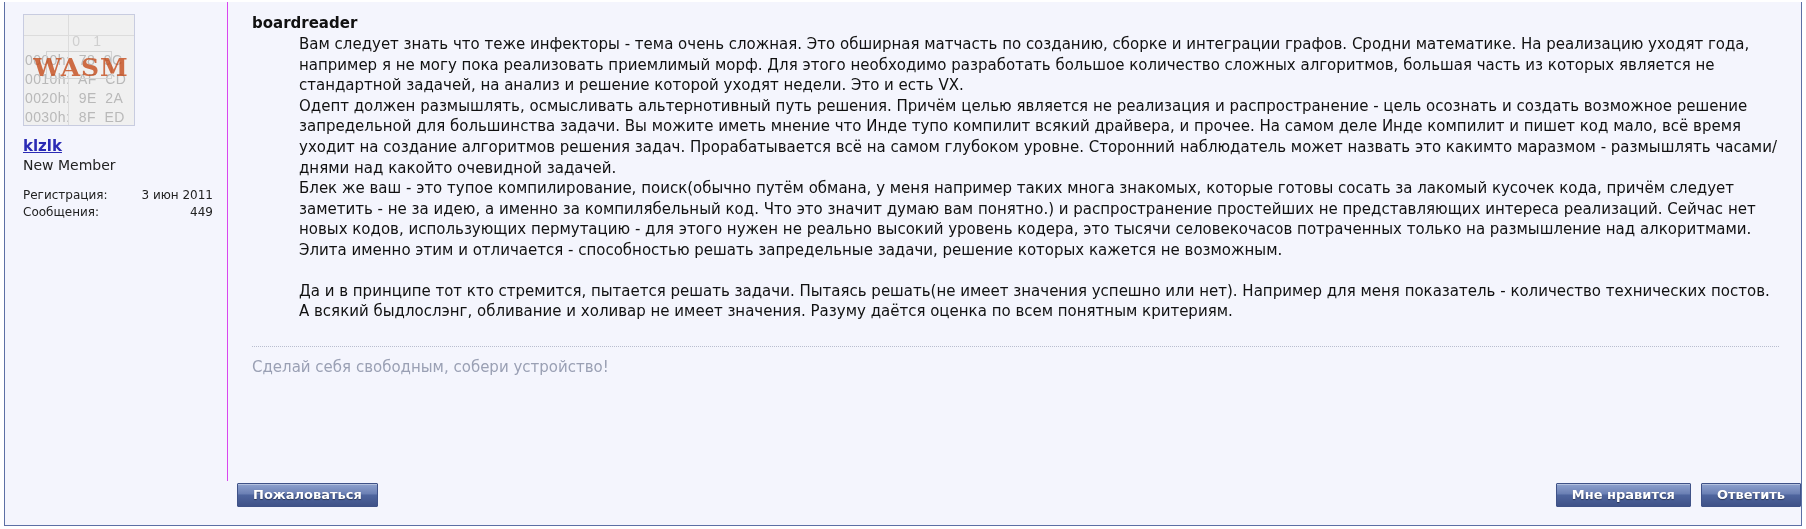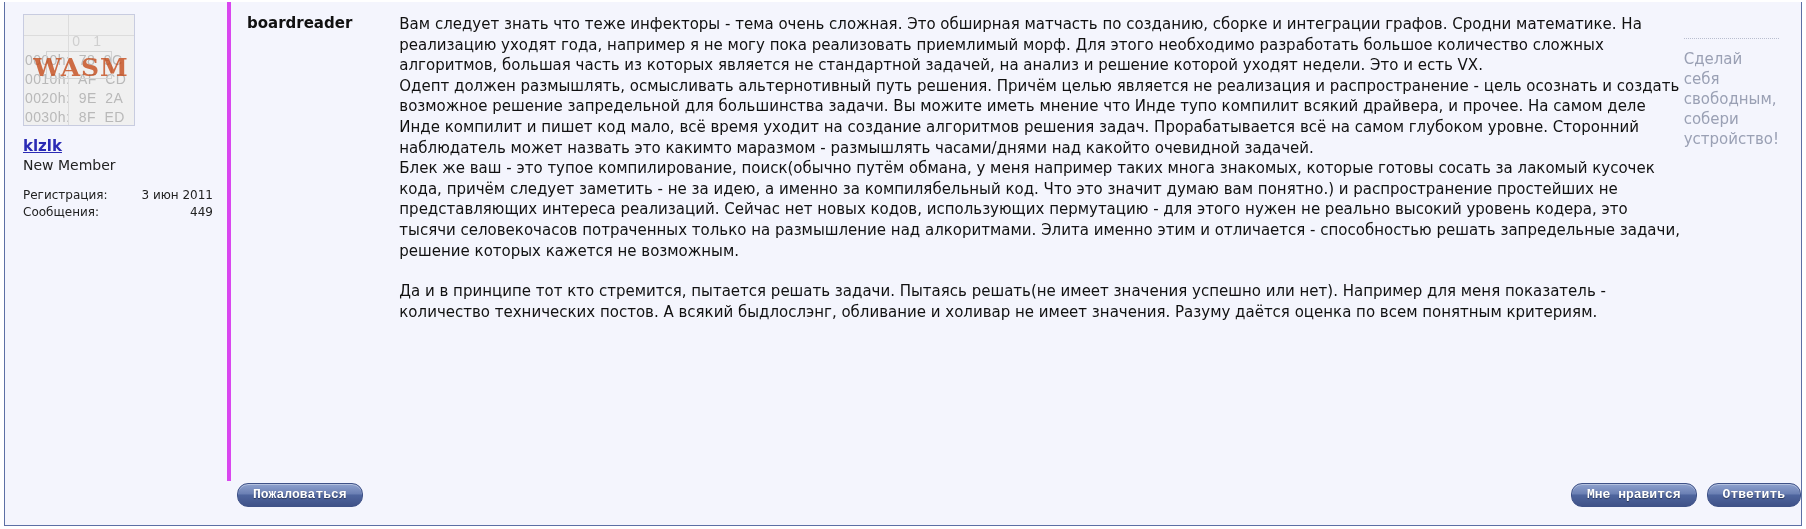--- a/index.html
+++ b/index.html
@@ -160,24 +160,24 @@
     line-height: 17px;
   }
   .stat-label { color: #222222; }
   .stat-value { color: #222222; }
 
   
   .msg-col {
     flex: 1;
     min-width: 0;
     box-sizing: border-box;
-    border-left: 4px solid #d946ef;
-    padding: 12px 22px 0 16px;
-    display: flex;
-    flex-direction: row;
+    border-left: 1px solid #d946ef;
+    padding: 12px 22px 0 24px;
+    display: flex;
+    flex-direction: column;
   }
   .msg-title {
     font-size: 15px;
     font-weight: bold;
     color: #111111;
     margin-bottom: 2px;
   }
   .msg-text {
     font-size: 15px;
     line-height: 20.6px;
@@ -219,32 +219,31 @@
     right: 0;
     top: 2px;
     display: flex;
     gap: 10px;
   }
 
   .btn {
     display: inline-block;
     box-sizing: border-box;
     padding: 3px 15px 4px 15px;
-    border-radius: 11px;
+    border-radius: 1px;
     border: 1px solid #3f5288;
     background: linear-gradient(to bottom, #8fa2ce 0%, #6b80b4 45%, #4f659e 50%, #3f5288 100%);
     color: #ffffff;
     font-size: 13px;
     font-weight: bold;
     text-shadow: 0 1px 1px rgba(0,0,0,0.45);
     box-shadow: inset 0 1px 0 rgba(255,255,255,0.35);
     white-space: nowrap;
     cursor: pointer;
     line-height: 15px;
-    font-family: Liberation Mono, monospace;
   }
 </style>
 </head>
 <body>
 
 <div class="page">
   <div class="post">
 
 
     <div class="post-body">

